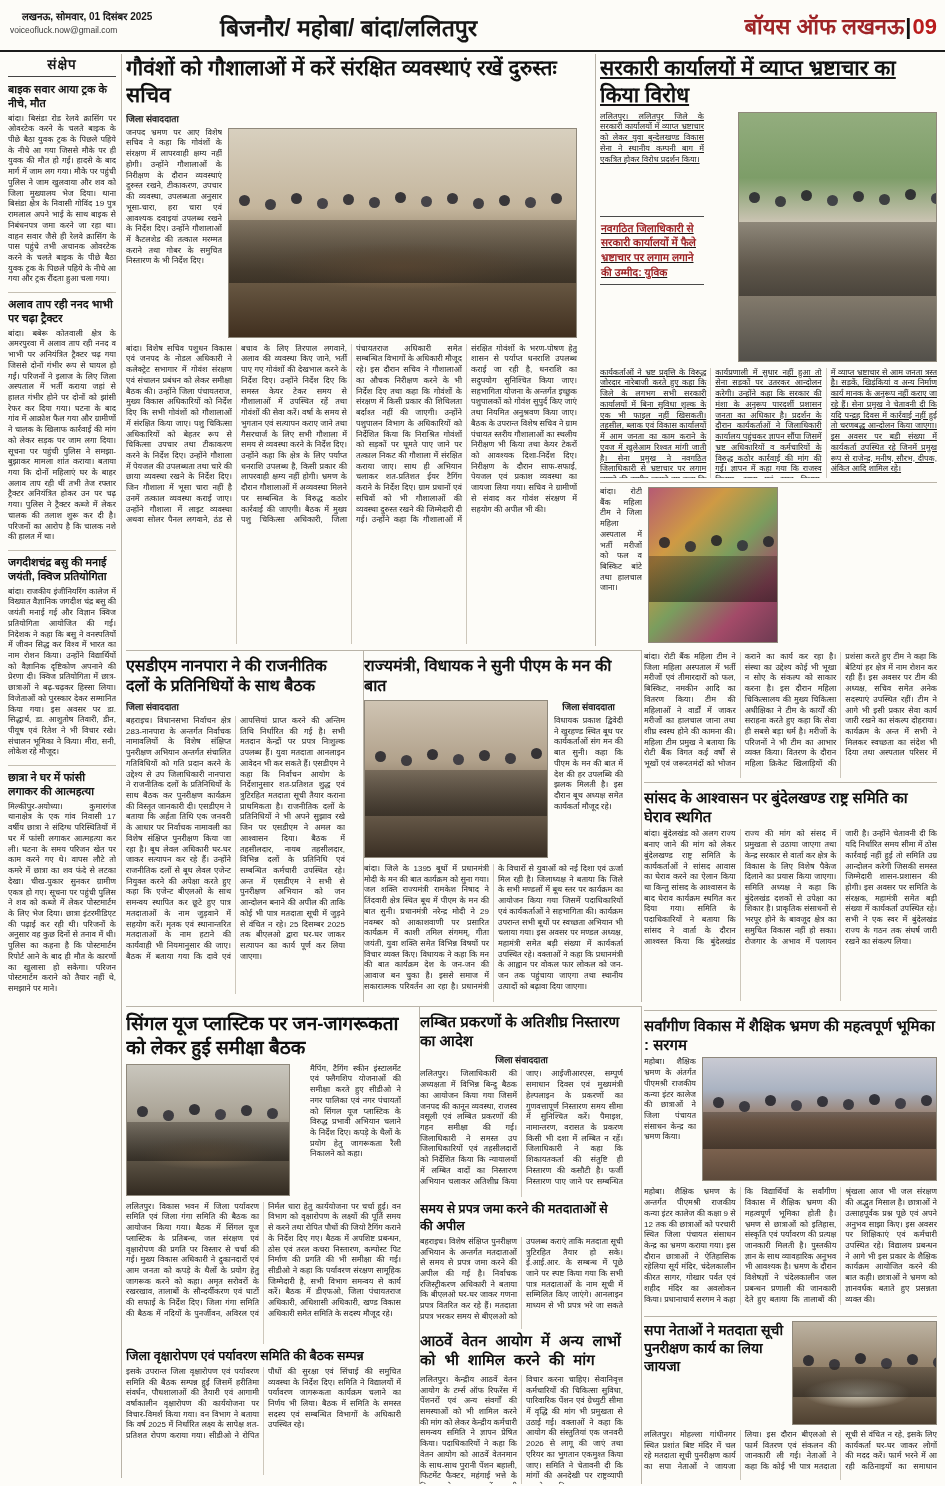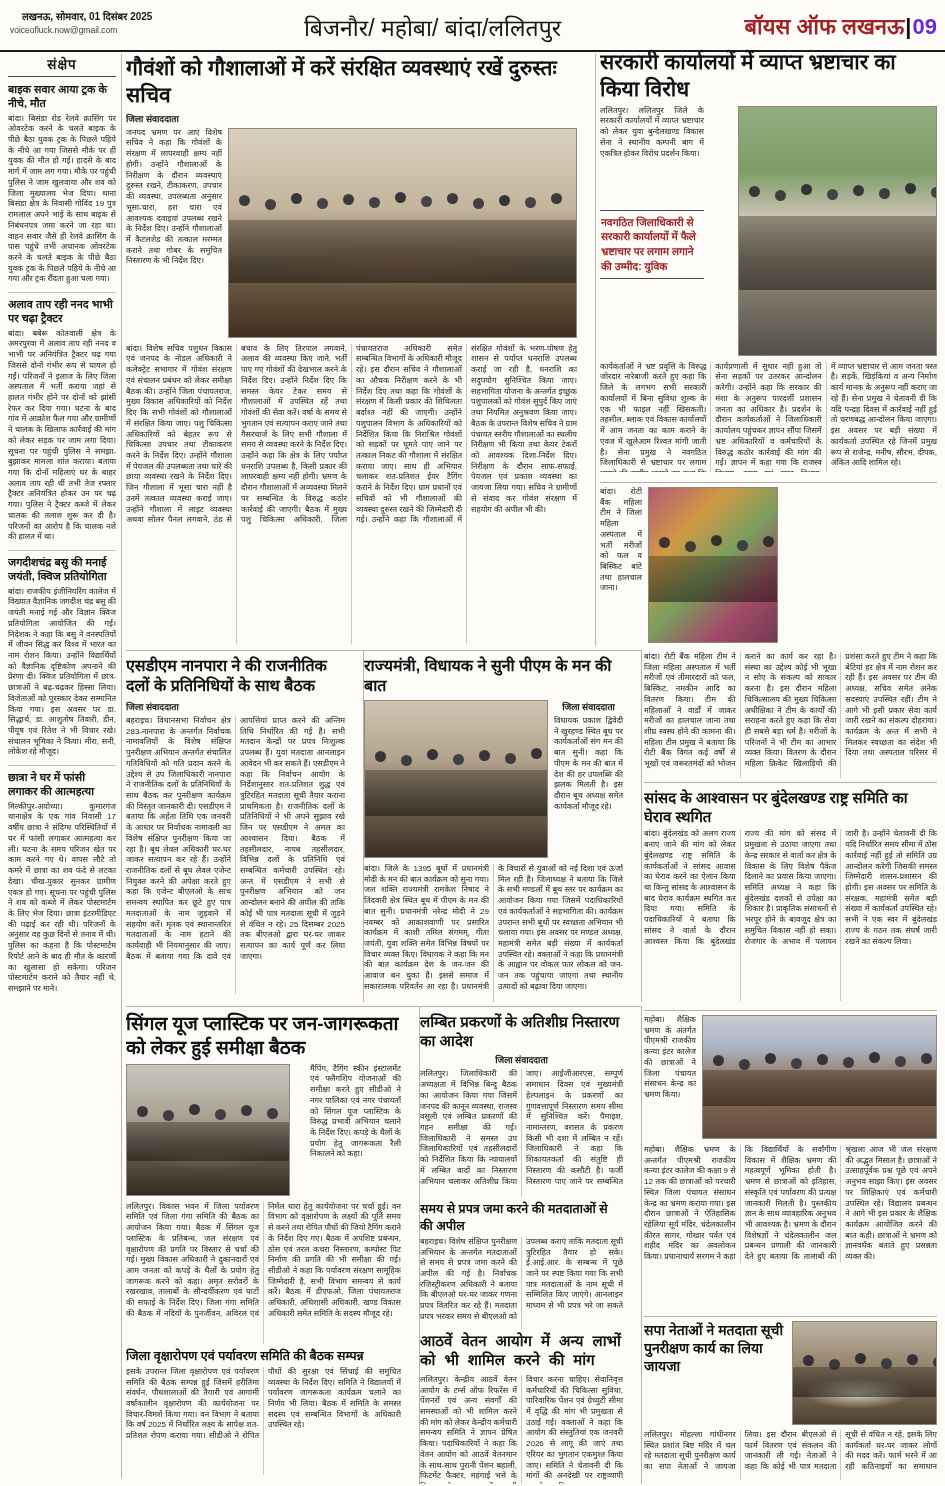--- a/index.html
+++ b/index.html
@@ -5,26 +5,26 @@
 <style>
   html,body{margin:0;padding:0;background:#e9e7e1;}
   .page{position:relative;width:945px;height:1486px;margin:0 auto;background:#fdfcf8;
         font-family:"Liberation Sans","DejaVu Sans",sans-serif;color:#161616;overflow:hidden;}
 
   
   .masthead{position:absolute;left:0;top:0;width:100%;height:50px;border-bottom:2.5px solid #1c1c1c;}
   .mast-left{position:absolute;left:10px;top:9px;width:190px;}
   .mast-date{font-size:10px;font-weight:bold;margin-left:12px;}
   .mast-email{font-size:8.5px;color:#3a3a3a;margin-top:2px;}
-  .mast-center{position:absolute;left:220px;right:300px;top:11px;text-align:center;
-               font-size:23px;font-weight:normal;white-space:nowrap;}
+  .mast-center{position:absolute;left:220px;right:300px;top:11px;
+               font-size:23px;font-weight:bold;white-space:nowrap;}
   .mast-right{position:absolute;right:8px;top:10px;font-size:22px;font-weight:bold;white-space:nowrap;}
   .brand{color:#9e2427;}
   .pipe{color:#111;margin:0 1px;}
-  .pageno{color:#6d28d9;}
+  .pageno{color:#b91c1c;}
 
   
   .art{position:absolute;overflow:hidden;box-sizing:border-box;}
   .rule-r{border-right:1px solid #b9b3a7;padding-right:18px;}
   .rule-t{border-top:1px solid #b9b3a7;padding-top:4px;}
   .hl{font-weight:bold;color:#111;margin:1px 0 3px 0;line-height:1.28;}
   .hl-xl{font-size:21px;}
   .hl-lg{font-size:19px;}
   .hl-md{font-size:16px;}
   .hl-sm{font-size:15px;}
@@ -72,21 +72,21 @@
   .briefs{position:absolute;left:8px;top:54px;width:108px;height:1424px;overflow:hidden;
           border-right:1px solid #b9b3a7;padding-right:5px;box-sizing:content-box;}
   .briefs-title{font-size:13.5px;font-weight:bold;text-align:center;letter-spacing:1px;
                 border-bottom:1.5px solid #444;padding:1px 0 3px 0;margin-bottom:5px;}
   .brief h3{font-size:11px;font-weight:bold;line-height:1.3;margin:4px 0 3px 0;}
   .brief p{margin:0;}
   .brief + .brief{border-top:1px solid #c5bfb2;margin-top:7px;}
 
   
   #art-gaushala{left:126px;top:54px;width:470px;height:592px;}
-  #art-corruption{left:600px;top:48px;width:337px;height:424px;}
+  #art-corruption{left:600px;top:54px;width:337px;height:424px;text-decoration:underline;}
   #art-rotibank-head{left:600px;top:482px;width:337px;height:166px;}
   #art-rotibank-body{left:644px;top:652px;width:293px;height:126px;}
   #art-gherao{left:644px;top:782px;width:293px;height:224px;}
   #art-shaikshik{left:644px;top:1010px;width:293px;height:302px;}
   #art-sapa{left:644px;top:1316px;width:293px;height:168px;}
   #art-mankibaat{left:364px;top:650px;width:278px;height:352px;}
   #art-sdm{left:126px;top:650px;width:238px;height:352px;}
   #art-plastic{left:126px;top:1006px;width:294px;height:478px;}
   #art-lambit{left:420px;top:1006px;width:222px;height:478px;}
 </style>
@@ -158,20 +158,21 @@
   <div class="art" id="art-rotibank-body">
     <div class="body cols3" style="height:126px;">बांदा। रोटी बैंक महिला टीम ने जिला महिला अस्पताल में भर्ती मरीजों एवं तीमारदारों को फल, बिस्किट, नमकीन आदि का वितरण किया। टीम की महिलाओं ने वार्डों में जाकर मरीजों का हालचाल जाना तथा शीघ्र स्वस्थ होने की कामना की। महिला टीम प्रमुख ने बताया कि रोटी बैंक विगत कई वर्षों से भूखों एवं जरूरतमंदों को भोजन कराने का कार्य कर रहा है। संस्था का उद्देश्य कोई भी भूखा न सोए के संकल्प को साकार करना है। इस दौरान महिला चिकित्सालय की मुख्य चिकित्सा अधीक्षिका ने टीम के कार्यों की सराहना करते हुए कहा कि सेवा ही सबसे बड़ा धर्म है। मरीजों के परिजनों ने भी टीम का आभार व्यक्त किया। वितरण के दौरान महिला क्रिकेट खिलाड़ियों की प्रशंसा करते हुए टीम ने कहा कि बेटियां हर क्षेत्र में नाम रोशन कर रही हैं। इस अवसर पर टीम की अध्यक्ष, सचिव समेत अनेक सदस्याएं उपस्थित रहीं। टीम ने आगे भी इसी प्रकार सेवा कार्य जारी रखने का संकल्प दोहराया। कार्यक्रम के अन्त में सभी ने मिलकर स्वच्छता का संदेश भी दिया तथा अस्पताल परिसर में साफ-सफाई रखने की अपील की।</div>
   </div>
 
   <article class="art rule-t" id="art-gherao">
     <h1 class="hl hl-sm">सांसद के आश्वासन पर बुंदेलखण्ड राष्ट्र समिति का घेराव स्थगित</h1>
     <div class="body cols3" style="height:172px;">बांदा। बुंदेलखंड को अलग राज्य बनाए जाने की मांग को लेकर बुंदेलखण्ड राष्ट्र समिति के कार्यकर्ताओं ने सांसद आवास का घेराव करने का ऐलान किया था किन्तु सांसद के आश्वासन के बाद घेराव कार्यक्रम स्थगित कर दिया गया। समिति के पदाधिकारियों ने बताया कि सांसद ने वार्ता के दौरान आश्वस्त किया कि बुंदेलखंड राज्य की मांग को संसद में प्रमुखता से उठाया जाएगा तथा केन्द्र सरकार से वार्ता कर क्षेत्र के विकास के लिए विशेष पैकेज दिलाने का प्रयास किया जाएगा। समिति अध्यक्ष ने कहा कि बुंदेलखंड दशकों से उपेक्षा का शिकार है। प्राकृतिक संसाधनों से भरपूर होने के बावजूद क्षेत्र का समुचित विकास नहीं हो सका। रोजगार के अभाव में पलायन जारी है। उन्होंने चेतावनी दी कि यदि निर्धारित समय सीमा में ठोस कार्रवाई नहीं हुई तो समिति उग्र आन्दोलन करेगी जिसकी समस्त जिम्मेदारी शासन-प्रशासन की होगी। इस अवसर पर समिति के संरक्षक, महामंत्री समेत बड़ी संख्या में कार्यकर्ता उपस्थित रहे। सभी ने एक स्वर में बुंदेलखंड राज्य के गठन तक संघर्ष जारी रखने का संकल्प लिया।</div>
   </article>
 
   <article class="art rule-t" id="art-shaikshik">
+    <h1 class="hl hl-sm">सर्वांगीण विकास में शैक्षिक भ्रमण की महत्वपूर्ण भूमिका : सरगम</h1>
     <div class="row" style="height:124px;">
       <div class="body" style="width:52px;height:124px;">महोबा। शैक्षिक भ्रमण के अंतर्गत पीएमश्री राजकीय कन्या इंटर कालेज की छात्राओं ने जिला पंचायत संसाधन केन्द्र का भ्रमण किया।</div>
       <div class="photo ph-students" style="flex:1;height:124px;"></div>
     </div>
     <div class="body cols3" style="margin-top:6px;height:118px;">महोबा। शैक्षिक भ्रमण के अन्तर्गत पीएमश्री राजकीय कन्या इंटर कालेज की कक्षा 9 से 12 तक की छात्राओं को परचारी स्थित जिला पंचायत संसाधन केन्द्र का भ्रमण कराया गया। इस दौरान छात्राओं ने ऐतिहासिक रहेलिया सूर्य मंदिर, चंदेलकालीन कीरत सागर, गोखार पर्वत एवं शहीद मंदिर का अवलोकन किया। प्रधानाचार्य सरगम ने कहा कि विद्यार्थियों के सर्वांगीण विकास में शैक्षिक भ्रमण की महत्वपूर्ण भूमिका होती है। भ्रमण से छात्राओं को इतिहास, संस्कृति एवं पर्यावरण की प्रत्यक्ष जानकारी मिलती है। पुस्तकीय ज्ञान के साथ व्यावहारिक अनुभव भी आवश्यक है। भ्रमण के दौरान विशेषज्ञों ने चंदेलकालीन जल प्रबन्धन प्रणाली की जानकारी देते हुए बताया कि तालाबों की श्रृंखला आज भी जल संरक्षण की अद्भुत मिसाल है। छात्राओं ने उत्साहपूर्वक प्रश्न पूछे एवं अपने अनुभव साझा किए। इस अवसर पर शिक्षिकाएं एवं कर्मचारी उपस्थित रहे। विद्यालय प्रबन्धन ने आगे भी इस प्रकार के शैक्षिक कार्यक्रम आयोजित करने की बात कही। छात्राओं ने भ्रमण को ज्ञानवर्धक बताते हुए प्रसन्नता व्यक्त की।</div>
   </article>
 
   <article class="art rule-t" id="art-sapa">
     <div class="row" style="height:104px;">
       <h1 class="hl hl-xs" style="width:142px;">सपा नेताओं ने मतदाता सूची पुनरीक्षण कार्य का लिया जायजा</h1>

